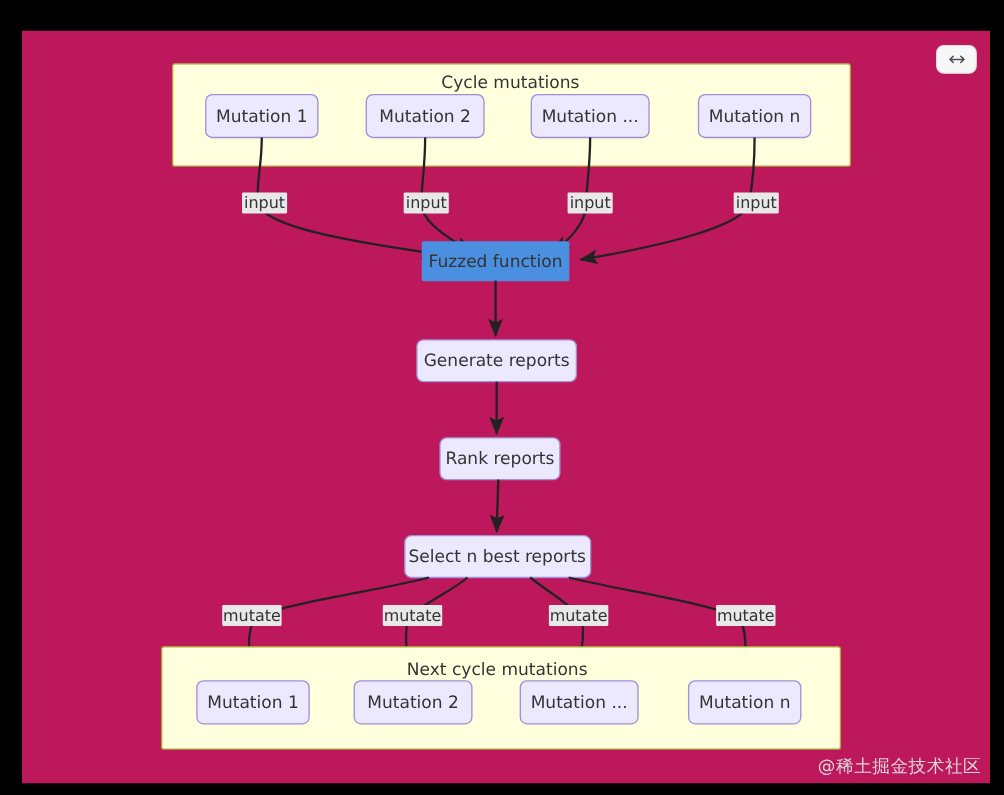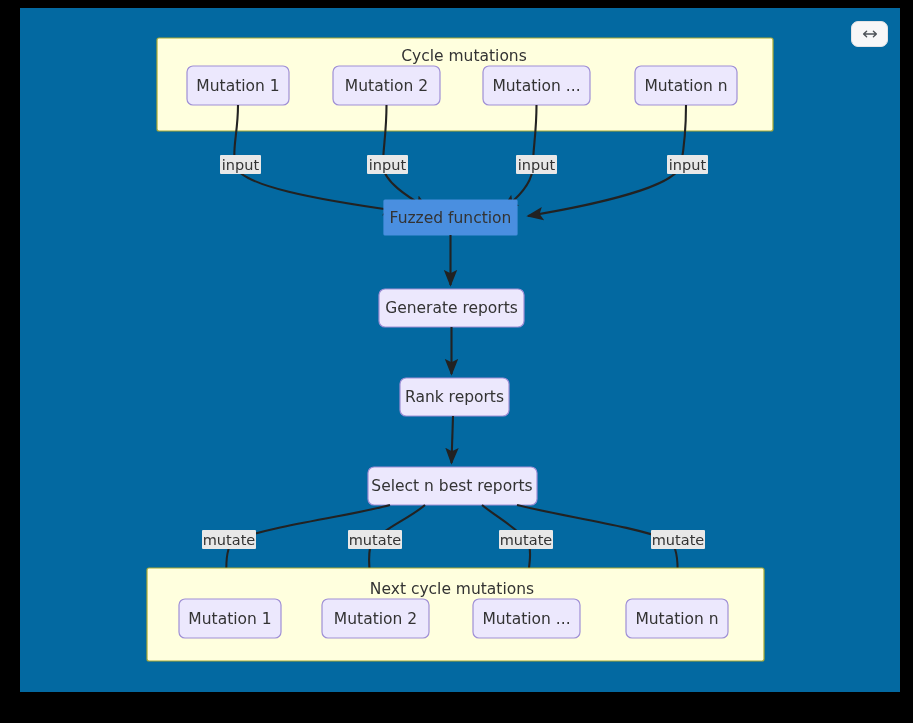--- a/index.html
+++ b/index.html
@@ -13,24 +13,24 @@
   }
   #root {
     position: relative;
     width: 913px;
     height: 723px;
     background: #000000;
   }
   #canvas-panel {
     position: absolute;
     left: 20px;
-    top: 8px;
+    top: 28px;
     width: 880px;
     height: 684px;
-    background: #0369a1;
+    background: #be185d;
     overflow: hidden;
   }
   #diagram-svg {
     position: absolute;
     left: 0;
     top: 0;
     width: 880px;
     height: 684px;
     display: block;
   }
@@ -251,15 +251,16 @@
     </svg>
 
     <div id="expand-button">
       <span>
         <svg width="16" height="16" viewBox="0 0 16 16" aria-hidden="true">
           <path d="M1.6 8 L4.6 5.2 M1.6 8 L4.6 10.8 M1.6 8 L14.4 8 M14.4 8 L11.4 5.2 M14.4 8 L11.4 10.8" fill="none" stroke="#4c5157" stroke-width="1.35" stroke-linecap="round" stroke-linejoin="round"></path>
         </svg>
       </span>
     </div>
 
+    <div id="watermark">@稀土掘金技术社区</div>
 
   </div>
 </div>
 
 </body></html>

